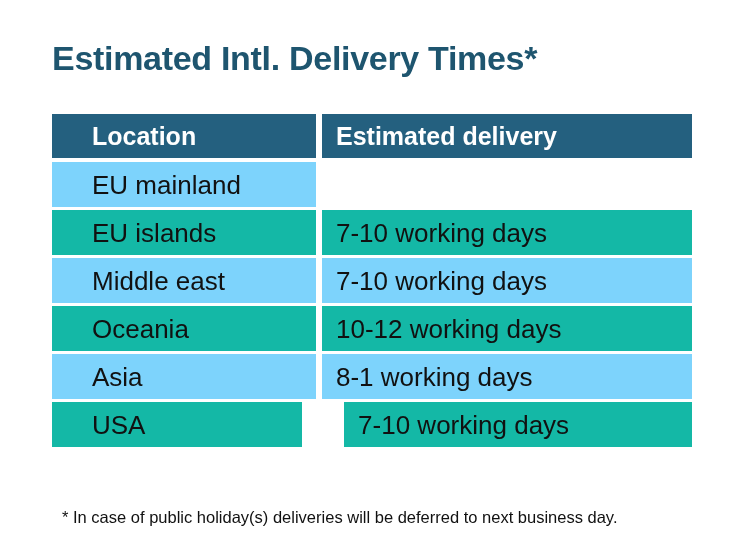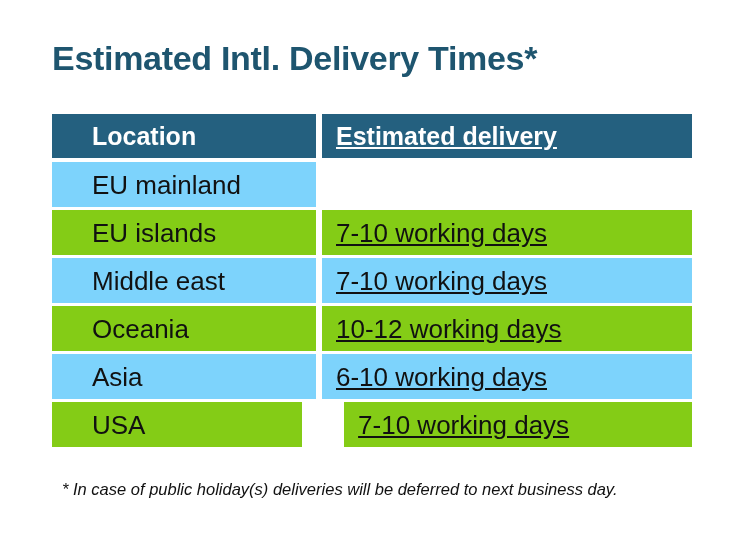--- a/index.html
+++ b/index.html
@@ -59,47 +59,45 @@
     overflow: hidden;
     white-space: nowrap;
   }
   .cell.col-location {
     width: 264px;
     margin-right: 6px;
     padding-left: 40px;
   }
   .cell.col-delivery {
     width: 370px;
-    text-decoration: underline;
   }
   .header-row .cell {
     background: #24607f;
     color: #ffffff;
     font-weight: bold;
     height: 44px;
     font-size: 25px;
   }
   .header-row {
     margin-bottom: 4px;
   }
   .row.shade-dark .cell {
     background: #7dd3fc;
   }
   .row.shade-light .cell {
-    background: #84cc16;
+    background: #14b8a6;
   }
   .footnote {
     position: absolute;
     left: 62px;
-    top: 478px;
+    top: 506px;
     font-size: 16.5px;
     color: #111111;
     white-space: nowrap;
     line-height: 22px;
-    font-style: italic;
   }
 </style>
 </head>
 <body>
 
 <div class="page">
 
   <div class="title">Estimated Intl. Delivery Times*</div>
 
   <div class="table">
@@ -123,21 +121,21 @@
       <div class="cell col-delivery">7-10 working days</div>
     </div>
 
     <div class="row shade-light">
       <div class="cell col-location">Oceania</div>
       <div class="cell col-delivery">10-12 working days</div>
     </div>
 
     <div class="row shade-dark">
       <div class="cell col-location">Asia</div>
-      <div class="cell col-delivery">6-10 working days</div>
+      <div class="cell col-delivery">8-1 working days</div>
     </div>
 
     <div class="row shade-light">
       <div class="cell col-location">USA</div>
       <div class="cell col-delivery">7-10 working days</div>
     </div>
 
   </div>
 
   <div class="footnote">* In case of public holiday(s) deliveries will be deferred to next business day.</div>

